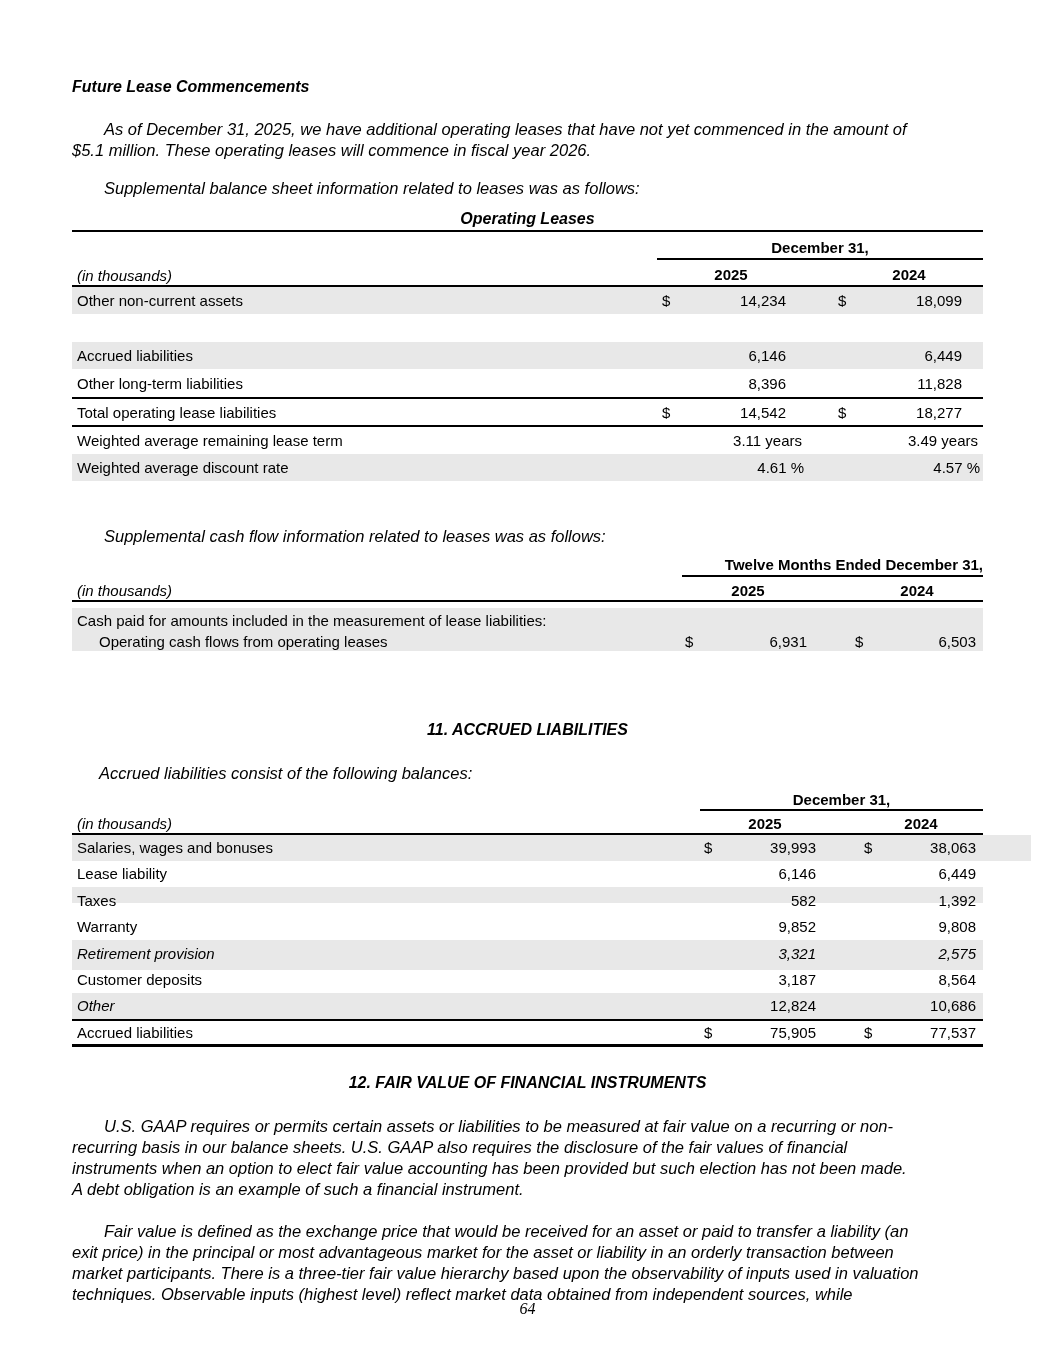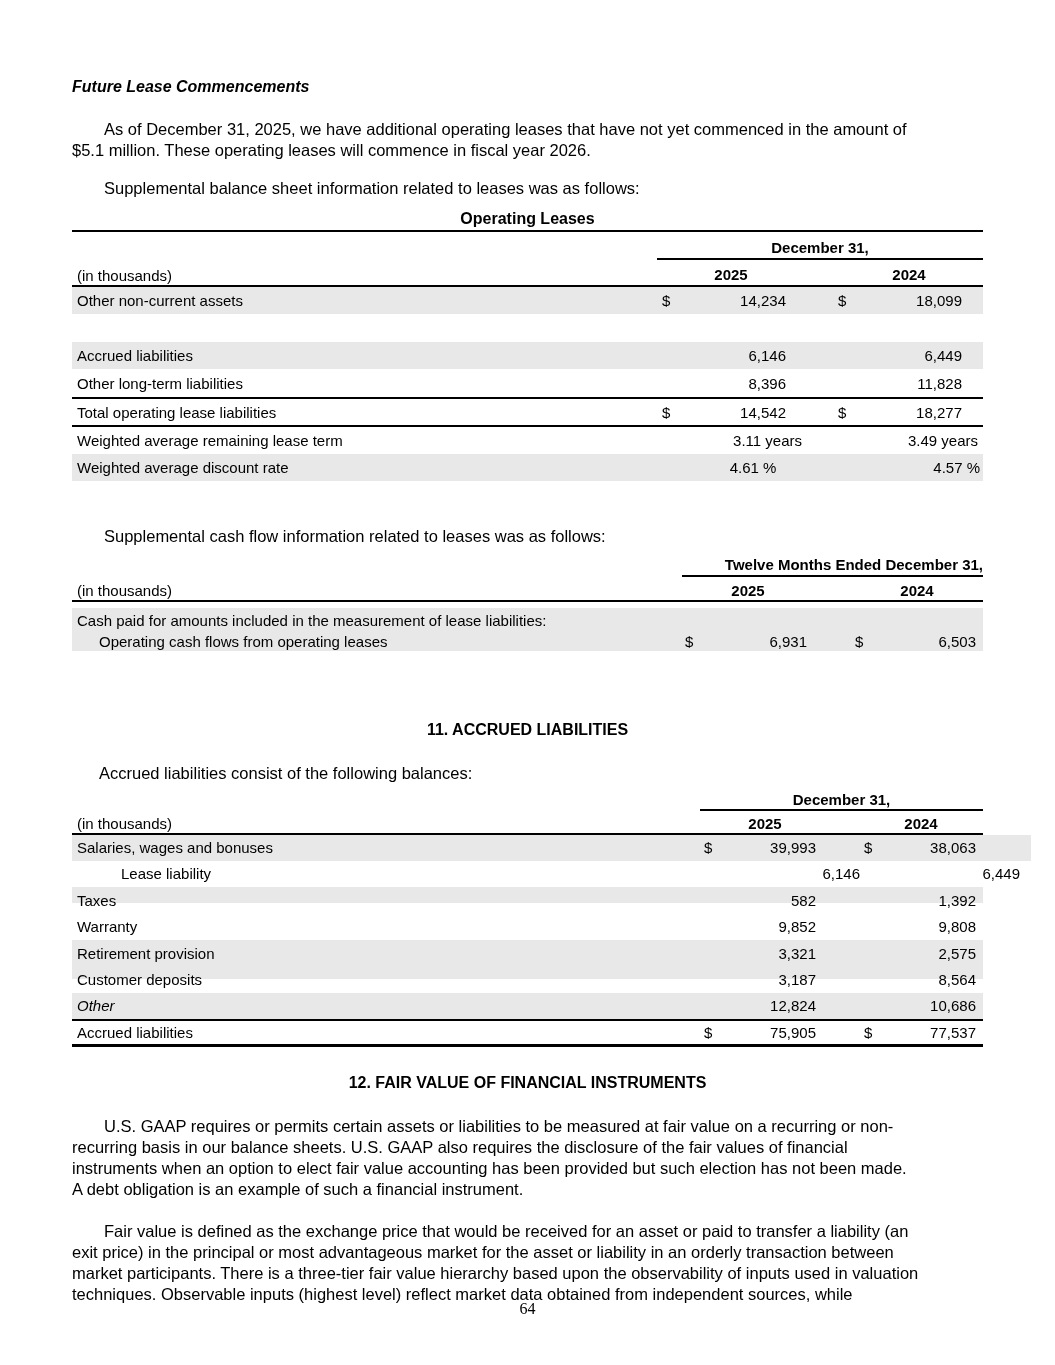--- a/index.html
+++ b/index.html
@@ -1,18 +1,18 @@
 <!DOCTYPE html>
 <html><head>
 <meta charset="utf-8">
 <style>
   html, body { margin: 0; padding: 0; background: #ffffff; }
   body { width: 1055px; height: 1365px; position: relative; overflow: hidden;
          font-family: "Liberation Sans", sans-serif; color: #000; }
-  .abs { position: absolute; }
+  .abs { position: absolute; font-style: italic; }
   .para { font-size: 16.5px; line-height: 21px; }
   .heading-italic { font-weight: bold; font-style: italic; font-size: 16px; }
   .section-title { font-weight: bold; font-size: 16px; text-align: center; }
   .tbl-row { position: absolute; left: 72px; width: 911px; height: 27px; font-size: 15px; }
   .tbl-row.shaded { background: #e8e8e8; }
   .tbl-row .label { position: absolute; left: 5px; top: 5px; white-space: nowrap; }
   .tbl-row .dollar { position: absolute; top: 5px; }
   .tbl-row .num { position: absolute; top: 5px; text-align: right; }
   .hdr { position: absolute; font-weight: bold; font-size: 15px; text-align: center; }
   .rule { position: absolute; background: #000; }
@@ -63,21 +63,21 @@
     <span class="num" style="left:806px; width:84px;">18,277</span>
   </div>
   <div class="rule" style="left:72px; width:911px; top:425px; height:2px;"></div>
   <div class="tbl-row" style="top:427px;">
     <span class="label">Weighted average remaining lease term</span>
     <span class="num" style="left:630px; width:100px;">3.11 years</span>
     <span class="num" style="left:806px; width:100px;">3.49 years</span>
   </div>
   <div class="tbl-row shaded" style="top:454px;">
     <span class="label">Weighted average discount rate</span>
-    <span class="num" style="left:630px; width:102px;text-align:center;">4.61 %</span>
+    <span class="num" style="left:630px; width:102px;">4.61 %</span>
     <span class="num" style="left:806px; width:102px;">4.57 %</span>
   </div>
 </div>
 
 <div>
   <div class="abs para" style="left:104px; top:526px; white-space:nowrap;">Supplemental cash flow information related to leases was as follows:</div>
   <div class="hdr" style="left:682px; width:301px; top:556px; text-align:right;">Twelve Months Ended December 31,</div>
   <div class="rule" style="left:682px; width:301px; top:575px; height:2px;"></div>
   <div class="abs" style="left:77px; top:582px; font-size:15px;">(in thousands)</div>
   <div class="hdr" style="left:708px; width:80px; top:582px;">2025</div>
@@ -105,36 +105,36 @@
   <div class="hdr" style="left:881px; width:80px; top:815px;">2024</div>
   <div class="rule" style="left:72px; width:911px; top:833px; height:2px;"></div>
 
   <div class="tbl-row shaded" style="top:835px; height:26px;padding-left:48px;">
     <span class="label" style="top:4px;">Salaries, wages and bonuses</span>
     <span class="dollar" style="left:632px; top:4px;">$</span>
     <span class="num" style="left:660px; width:84px; top:4px;">39,993</span>
     <span class="dollar" style="left:792px; top:4px;">$</span>
     <span class="num" style="left:820px; width:84px; top:4px;">38,063</span>
   </div>
-  <div class="tbl-row" style="top:861px; height:34px;margin-left:44px;">
+  <div class="tbl-row" style="top:861px; height:34px;">
     <span class="label" style="top:4px;">Lease liability</span>
     <span class="num" style="left:660px; width:84px; top:4px;">6,146</span>
     <span class="num" style="left:820px; width:84px; top:4px;">6,449</span>
   </div>
   <div class="tbl-row shaded" style="top:887px; height:16px;">
     <span class="label">Taxes</span>
     <span class="num" style="left:660px; width:84px;">582</span>
     <span class="num" style="left:820px; width:84px;">1,392</span>
   </div>
   <div class="tbl-row" style="top:914px; height:16px;">
     <span class="label" style="top:4px;">Warranty</span>
     <span class="num" style="left:660px; width:84px; top:4px;">9,852</span>
     <span class="num" style="left:820px; width:84px; top:4px;">9,808</span>
   </div>
-  <div class="tbl-row shaded" style="top:940px; height:39px;">
+  <div class="tbl-row shaded" style="top:940px; height:30px;font-style:italic;">
     <span class="label">Retirement provision</span>
     <span class="num" style="left:660px; width:84px;">3,321</span>
     <span class="num" style="left:820px; width:84px;">2,575</span>
   </div>
   <div class="tbl-row" style="top:967px; height:26px;">
     <span class="label" style="top:4px;">Customer deposits</span>
     <span class="num" style="left:660px; width:84px; top:4px;">3,187</span>
     <span class="num" style="left:820px; width:84px; top:4px;">8,564</span>
   </div>
   <div class="tbl-row shaded" style="top:993px; height:26px;">

